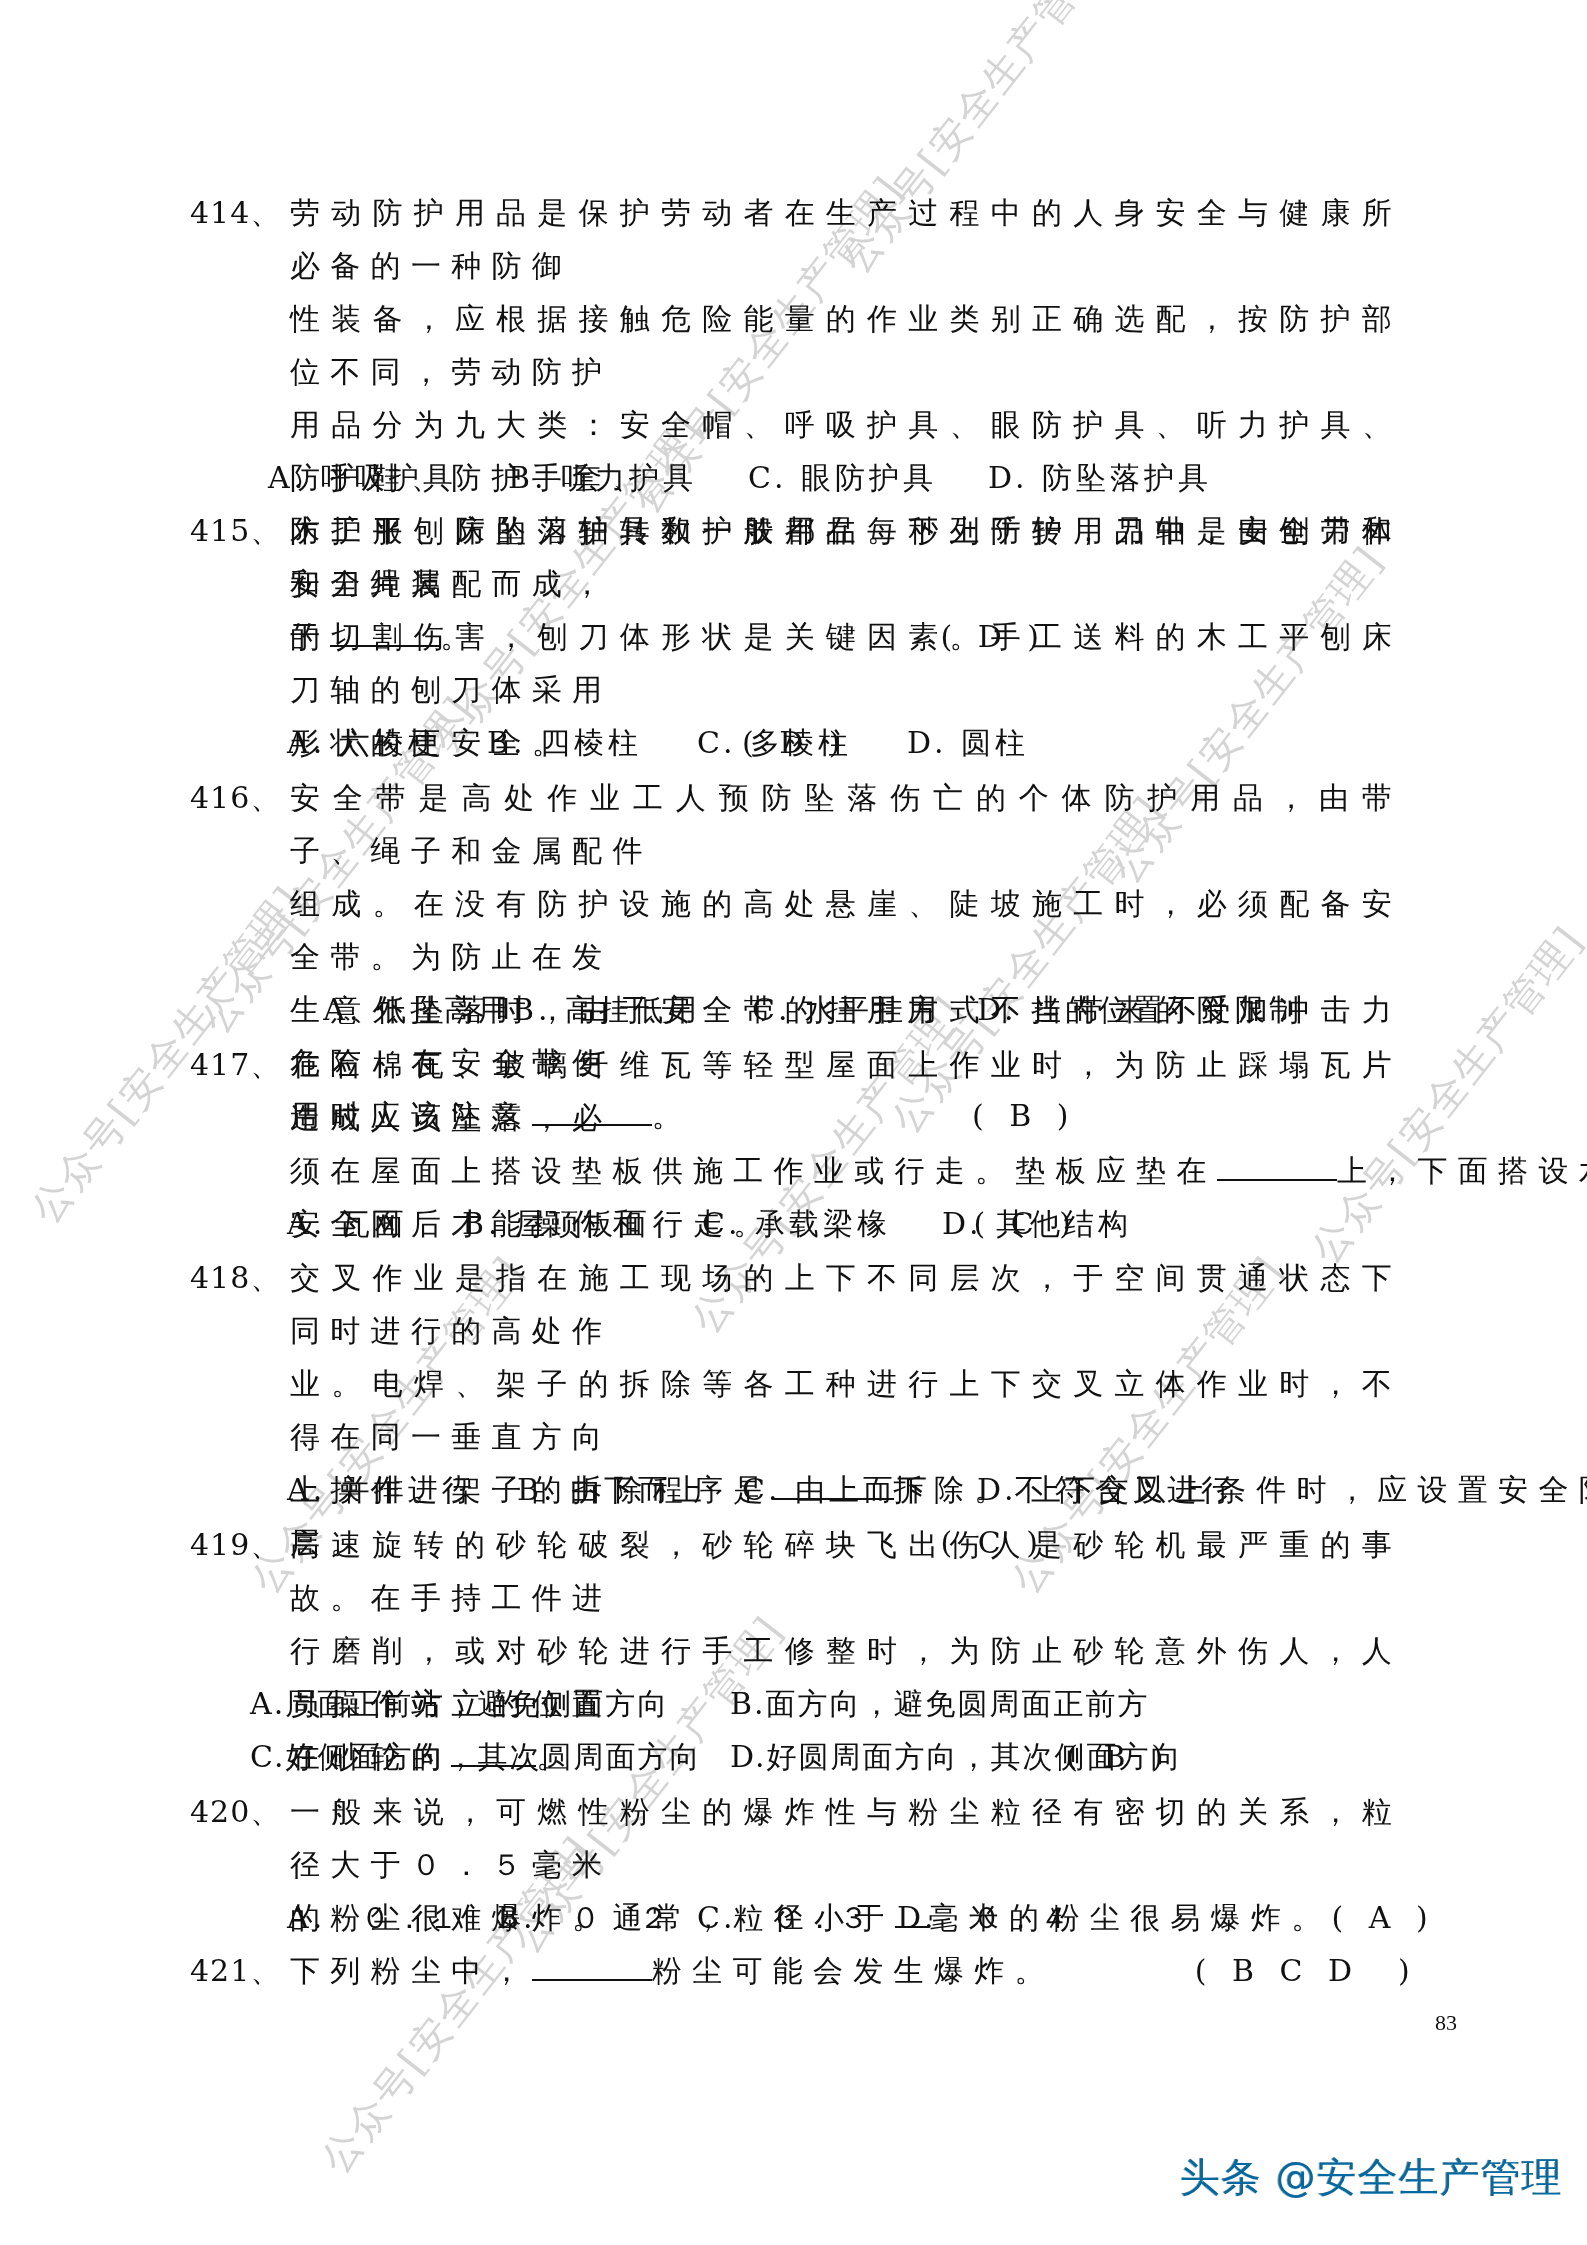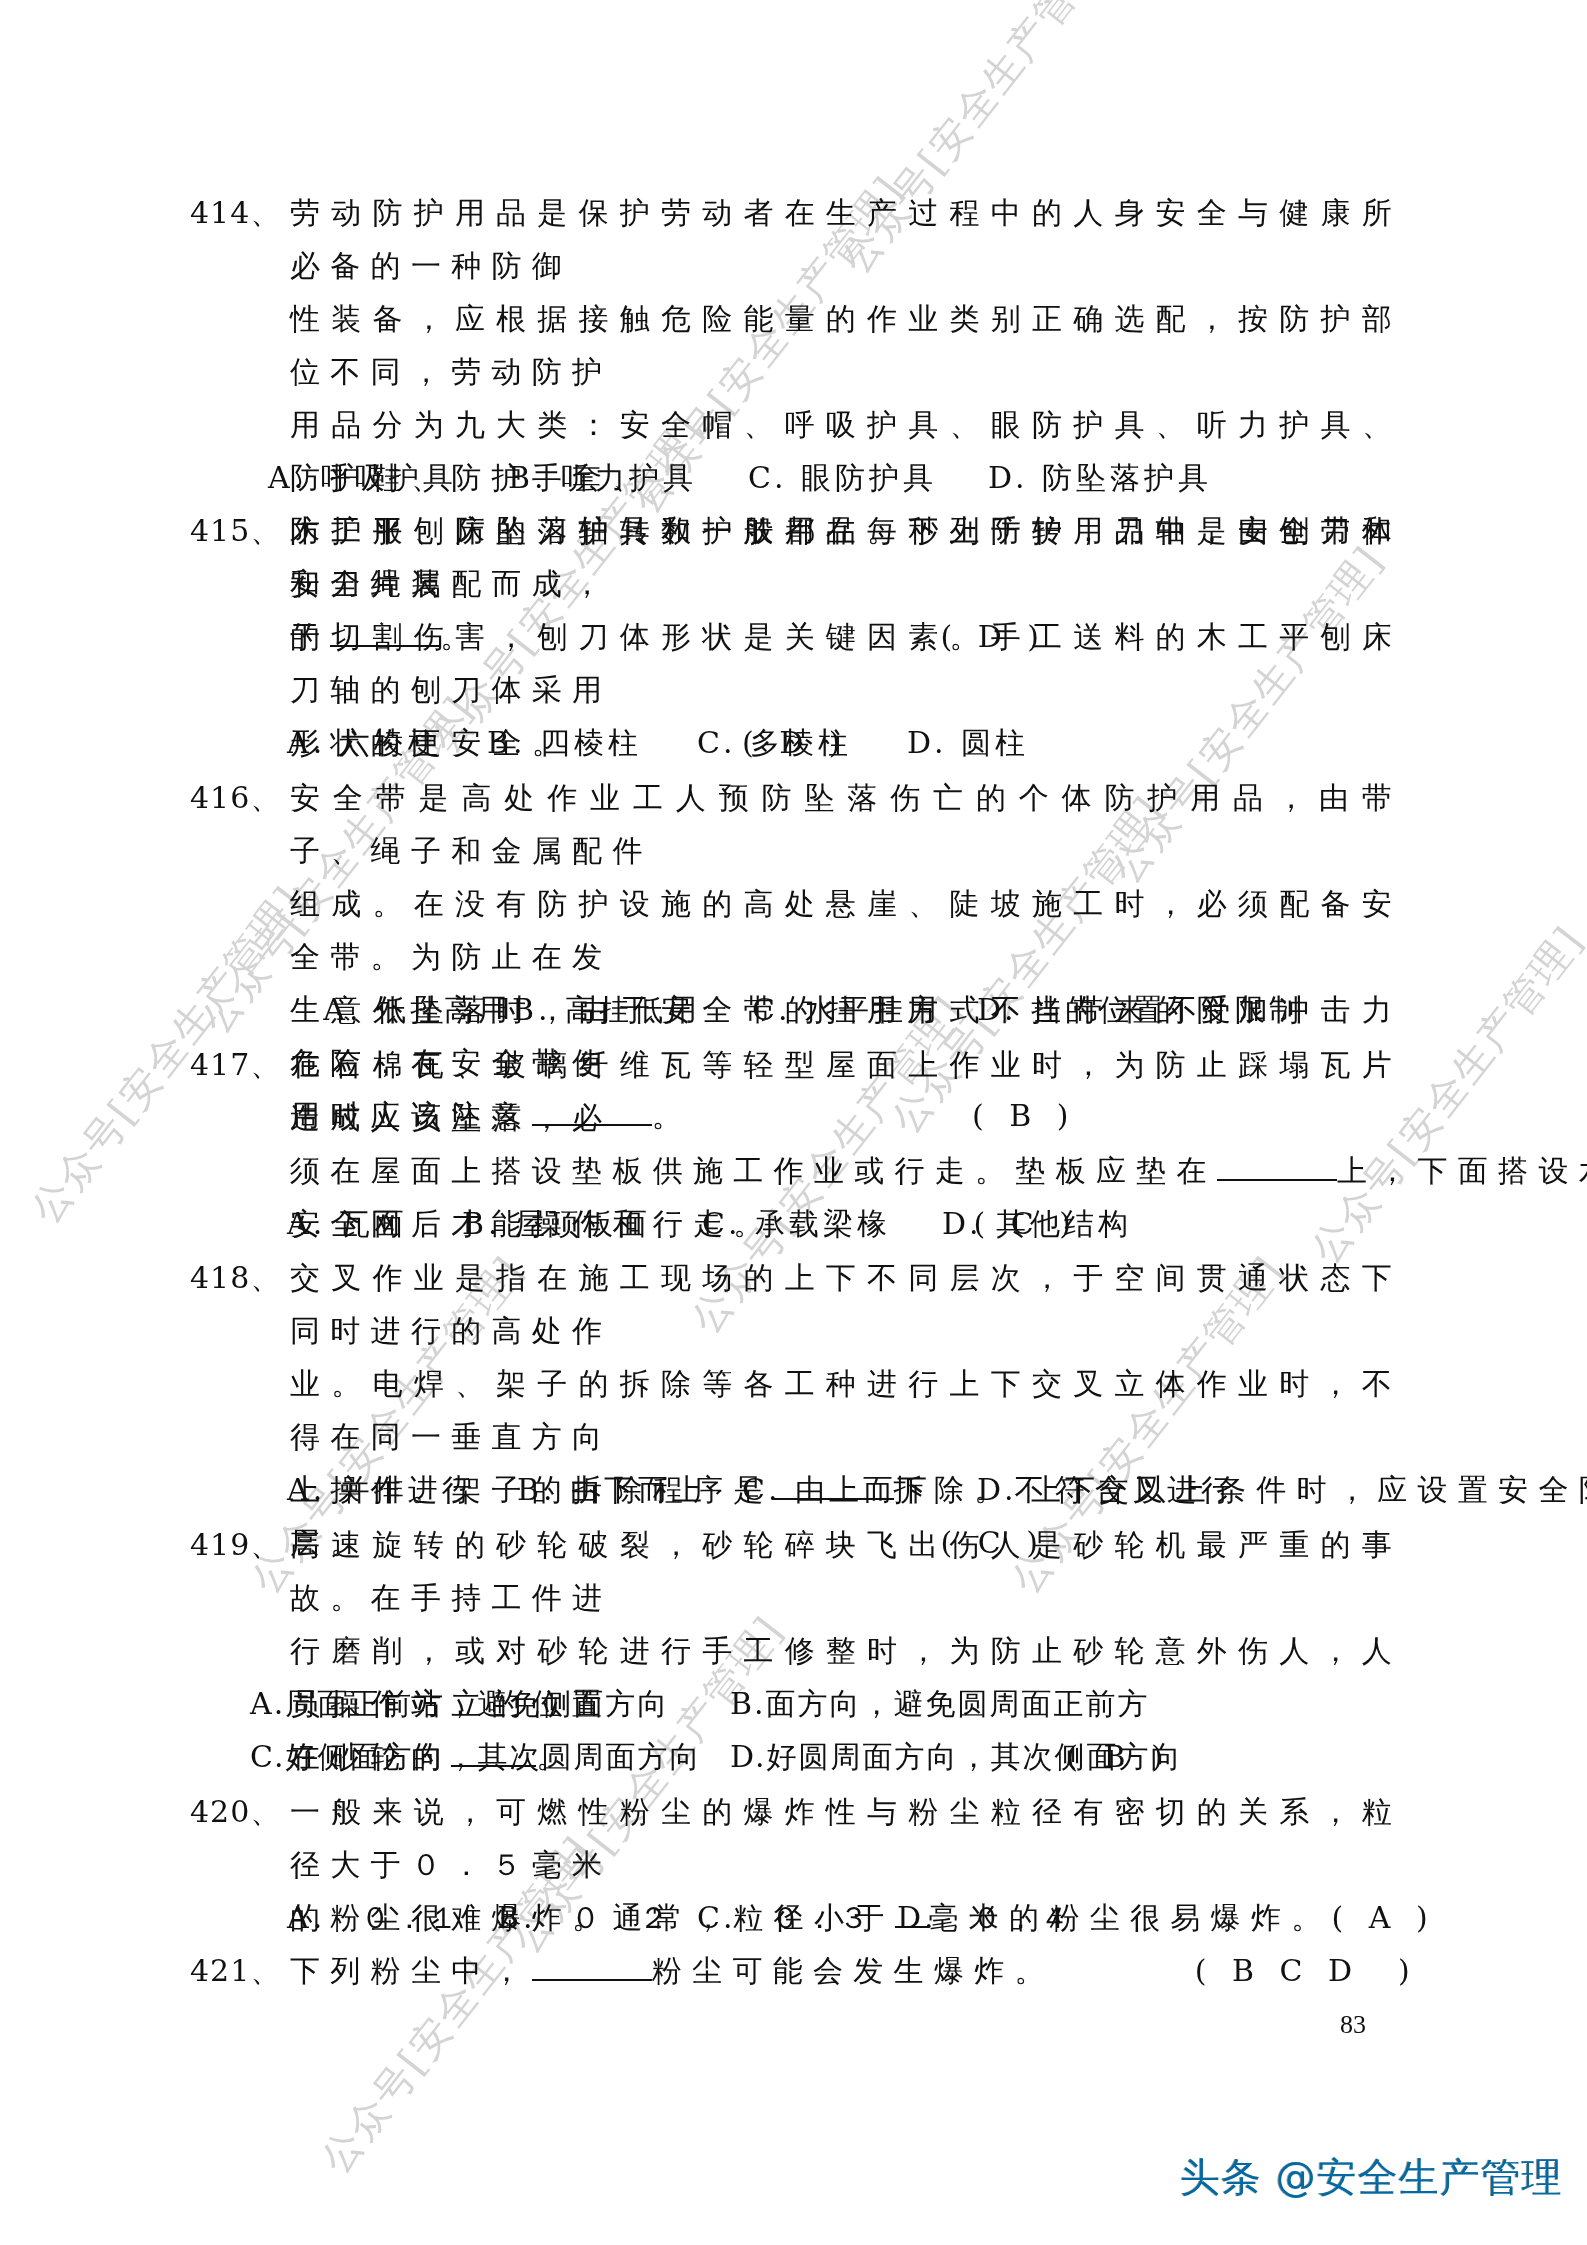--- a/index.html
+++ b/index.html
@@ -12,21 +12,21 @@
         letter-spacing:2px; }
   .content { position:absolute; left:0; top:0; width:1587px; z-index:2; }
   .q { position:absolute; left:190px; width:1220px; }
   .qnum { position:absolute; left:0; top:0; font-size:30px; line-height:53px; letter-spacing:1px; }
   .qtext { position:absolute; left:100px; top:0; width:1112px; font-size:30px; line-height:53px;
            letter-spacing:10.3px; text-align:justify; }
   .blank { display:inline-block; border-bottom:2px solid #111; height:26px; vertical-align:baseline; }
   .ans { display:inline-block; letter-spacing:8px; }
   .opts { position:absolute; font-size:30px; line-height:53px; white-space:nowrap; }
   .opt { display:inline-block; letter-spacing:4px; }
-  .pagenum { position:absolute; left:1340px; top:2010px; font-family:"Liberation Serif",serif; font-size:26px;text-align:center; }
+  .pagenum { position:absolute; left:1435px; top:2010px; font-family:"Liberation Serif",serif; font-size:22px;text-align:center; }
   .brand { position:absolute; left:1180px; top:2150px; font-family:"DejaVu Sans","Liberation Sans",sans-serif;
            font-size:40px; color:#0369a1; letter-spacing:1px;
            text-shadow: 1px 1px 0 #fff, -1px 0 0 #999; }
 </style>
 </head>
 <body>
 
 <div class="page">
 
   <div class="wm-layer">

